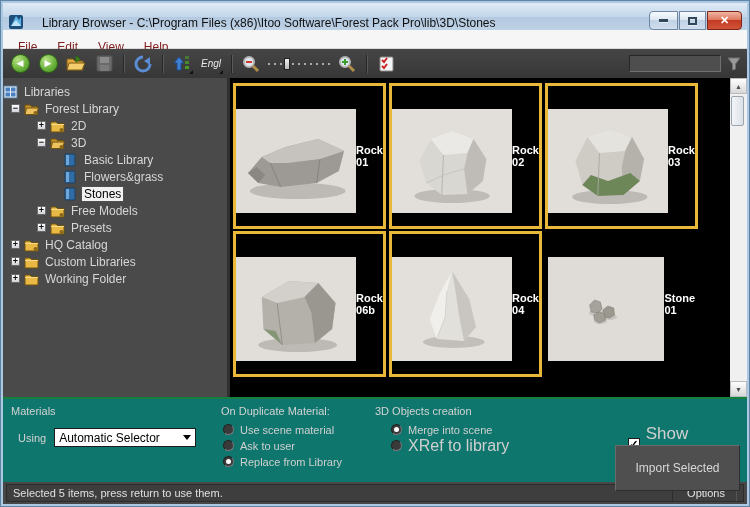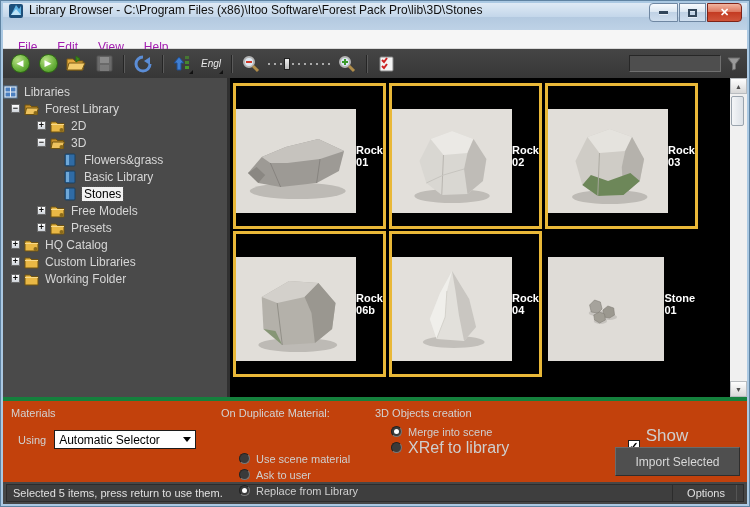--- a/index.html
+++ b/index.html
@@ -11,21 +11,21 @@
     border:3px solid #abc9e3;
     outline:1px solid #5f83a2; outline-offset:-1px;
     display:flex; flex-direction:column;
     background:#474747;
   }
 
   
   .titlebar {
     height:27px; flex:0 0 27px;
     background:linear-gradient(#dfeaf5 0%, #c4d7ea 50%, #b3c9e0 51%, #bed2e6 100%);
-    display:flex; align-items:flex-start; padding:0 5px; gap:5px;
+    display:flex; align-items:flex-end; padding:0 5px; gap:18px;
   }
   .app-icon { width:16px; height:16px; flex:0 0 16px; }
   .title-text { flex:1; color:#101010; font-size:12px; white-space:nowrap; overflow:hidden; }
   .winbtns { display:flex; gap:1px; align-items:flex-start; }
   .winbtn {
     height:19px; border:1px solid #6f87a2; border-radius:0 0 4px 4px; border-top:none;
     background:linear-gradient(#f8fbfe 0%, #dce7f2 45%, #c0d2e5 50%, #cfdeee 100%);
     display:flex; align-items:center; justify-content:center;
     color:#2a3a4a; font-size:10px; font-weight:bold; line-height:1;
   }
@@ -37,21 +37,21 @@
     color:#fff; font-size:11px;
   }
   .minglyph { width:9px; height:3px; background:#32465a; box-shadow:0 1px 0 rgba(255,255,255,.6); }
   .maxglyph { width:9px; height:8px; border:2px solid #32465a; box-shadow:0 1px 0 rgba(255,255,255,.5); }
 
   
   .menubar {
     height:19px; flex:0 0 19px; background:#f6f6f6; border-bottom:1px solid #d9d9d9;
     display:flex; align-items:center; padding:0 6px; gap:2px;
   }
-  .menu-item { color:#a21caf; padding:1px 9px;margin-top:16px; }
+  .menu-item { color:#7f1d1d; padding:1px 9px;margin-top:16px; }
 
   
   .toolbar {
     height:29px; flex:0 0 29px; background:linear-gradient(#454545,#373737);
     display:flex; align-items:center; padding:0 6px; gap:6px;
   }
   .tb-sep { width:1px; height:18px; background:#252525; box-shadow:1px 0 0 #5a5a5a; margin:0 2px; }
   .tb-btn { width:22px; height:22px; display:flex; align-items:center; justify-content:center; position:relative; }
   .nav-circle {
     width:19px; height:19px; border-radius:50%;
@@ -115,51 +115,51 @@
   .scrollbar { width:17px; flex:0 0 17px; background:#f0f0f0; display:flex; flex-direction:column; }
   .sb-btn { height:16px; flex:0 0 16px; background:linear-gradient(#fefefe,#d8d8d8);
     border:1px solid #b8bcc0; display:flex; align-items:center; justify-content:center;
     font-size:7px; color:#505050; line-height:1; }
   .sb-track { flex:1; position:relative; }
   .sb-thumb { position:absolute; top:2px; left:1px; width:13px; height:30px;
     background:linear-gradient(90deg,#f4f6f8,#dce1e7); border:1px solid #9aa4ae; border-radius:2px; }
 
   
   .options-panel {
-    flex:0 0 85px; background:#c2410c; border-top:4px solid #15803d;
+    flex:0 0 85px; background:#0f766e; border-top:2px solid #15803d;
     position:relative; color:#cfcfcf;
   }
   .op-label { position:absolute; font-size:11px; color:#d2d2d2; }
   .materials-label { left:8px; top:6px; }
   .using-row { position:absolute; left:15px; top:29px; display:flex; align-items:center; gap:8px;justify-content:center; }
   .dropdown {
     width:142px; height:19px; background:#fff; border:1px solid #1c1c1c;
     display:flex; align-items:center; color:#000; font-size:12px; padding-left:4px;
     justify-content:space-between;
   }
   .dd-arrow { width:16px; height:100%; display:flex; align-items:center; justify-content:center; }
   .dd-arrow:after { content:""; width:0; height:0; border:4px solid transparent; border-top:5px solid #000; margin-top:4px; }
   .dup-label { left:218px; top:6px; }
   .obj-label { left:372px; top:6px; }
   .radio-col { position:absolute; display:flex; flex-direction:column; gap:3px; }
-  .dup-col { left:236px; top:24px;margin-top:27px; } .obj-col { left:388px; top:24px; }
+  .dup-col { left:220px; top:24px; } .obj-col { left:388px; top:24px; }
   .radio-row { display:flex; align-items:center; gap:6px; height:13px; }
   .radio {
     width:11px; height:11px; border-radius:50%; background:#3a3a3a;
     border-top:1px solid #222; border-left:1px solid #222;
     border-bottom:1px solid #777; border-right:1px solid #777;
     display:flex; align-items:center; justify-content:center;
   }
   .radio.checked:after { content:""; width:5px; height:5px; border-radius:50%; background:#fff; }
   .warn-row { position:absolute; left:625px; top:25px; display:flex; align-items:center; gap:6px; }
   .checkbox { width:13px; height:13px; background:#fff; border:1px solid #1a1a1a;
     display:flex; align-items:center; justify-content:center; color:#000;
     font-size:11px; font-weight:bold; line-height:1; }
   .import-btn {
-    position:absolute; left:612px; top:46px; width:125px; height:29px;
+    position:absolute; left:612px; top:46px; width:125px; height:46px;
     background:#4f4f4f; border:1px solid #6a6a6a; border-bottom-color:#2e2e2e; border-right-color:#2e2e2e;
     color:#d8d8d8; font-size:12px; display:flex; align-items:center; justify-content:center;
   }
 
   
   .statusbar { flex:0 0 22px; background:#474747; padding:2px 3px; }
   .status-inner {
     height:18px; background:#3e3e3e; border:1px solid #2c2c2c;
     display:flex; align-items:center; padding:0 6px; color:#e0e0e0; font-size:11px;
   }
@@ -316,29 +316,29 @@
           <circle cx="11.5" cy="11" r="2" fill="#8a6a1a"></circle>
         </svg>
         <span class="tree-label">3D</span>
       </div>
 
       <div class="tree-row indent-3">
         <svg class="tree-icon" viewBox="0 0 15 14">
           <rect x="2" y="1" width="10" height="12" rx="1" fill="#2f6ba5" stroke="#1c415f"></rect>
           <rect x="3" y="2" width="3" height="10" fill="#6fa8d8"></rect>
         </svg>
-        <span class="tree-label">Flowers&amp;grass</span>
+        <span class="tree-label">Basic Library</span>
       </div>
 
       <div class="tree-row indent-3">
         <svg class="tree-icon" viewBox="0 0 15 14">
           <rect x="2" y="1" width="10" height="12" rx="1" fill="#2f6ba5" stroke="#1c415f"></rect>
           <rect x="3" y="2" width="3" height="10" fill="#6fa8d8"></rect>
         </svg>
-        <span class="tree-label">Basic Library</span>
+        <span class="tree-label">Flowers&amp;grass</span>
       </div>
 
       <div class="tree-row indent-3 selected">
         <svg class="tree-icon" viewBox="0 0 15 14">
           <rect x="2" y="1" width="10" height="12" rx="1" fill="#2f6ba5" stroke="#1c415f"></rect>
           <rect x="3" y="2" width="3" height="10" fill="#6fa8d8"></rect>
         </svg>
         <span class="tree-label">Stones</span>
       </div>
 

